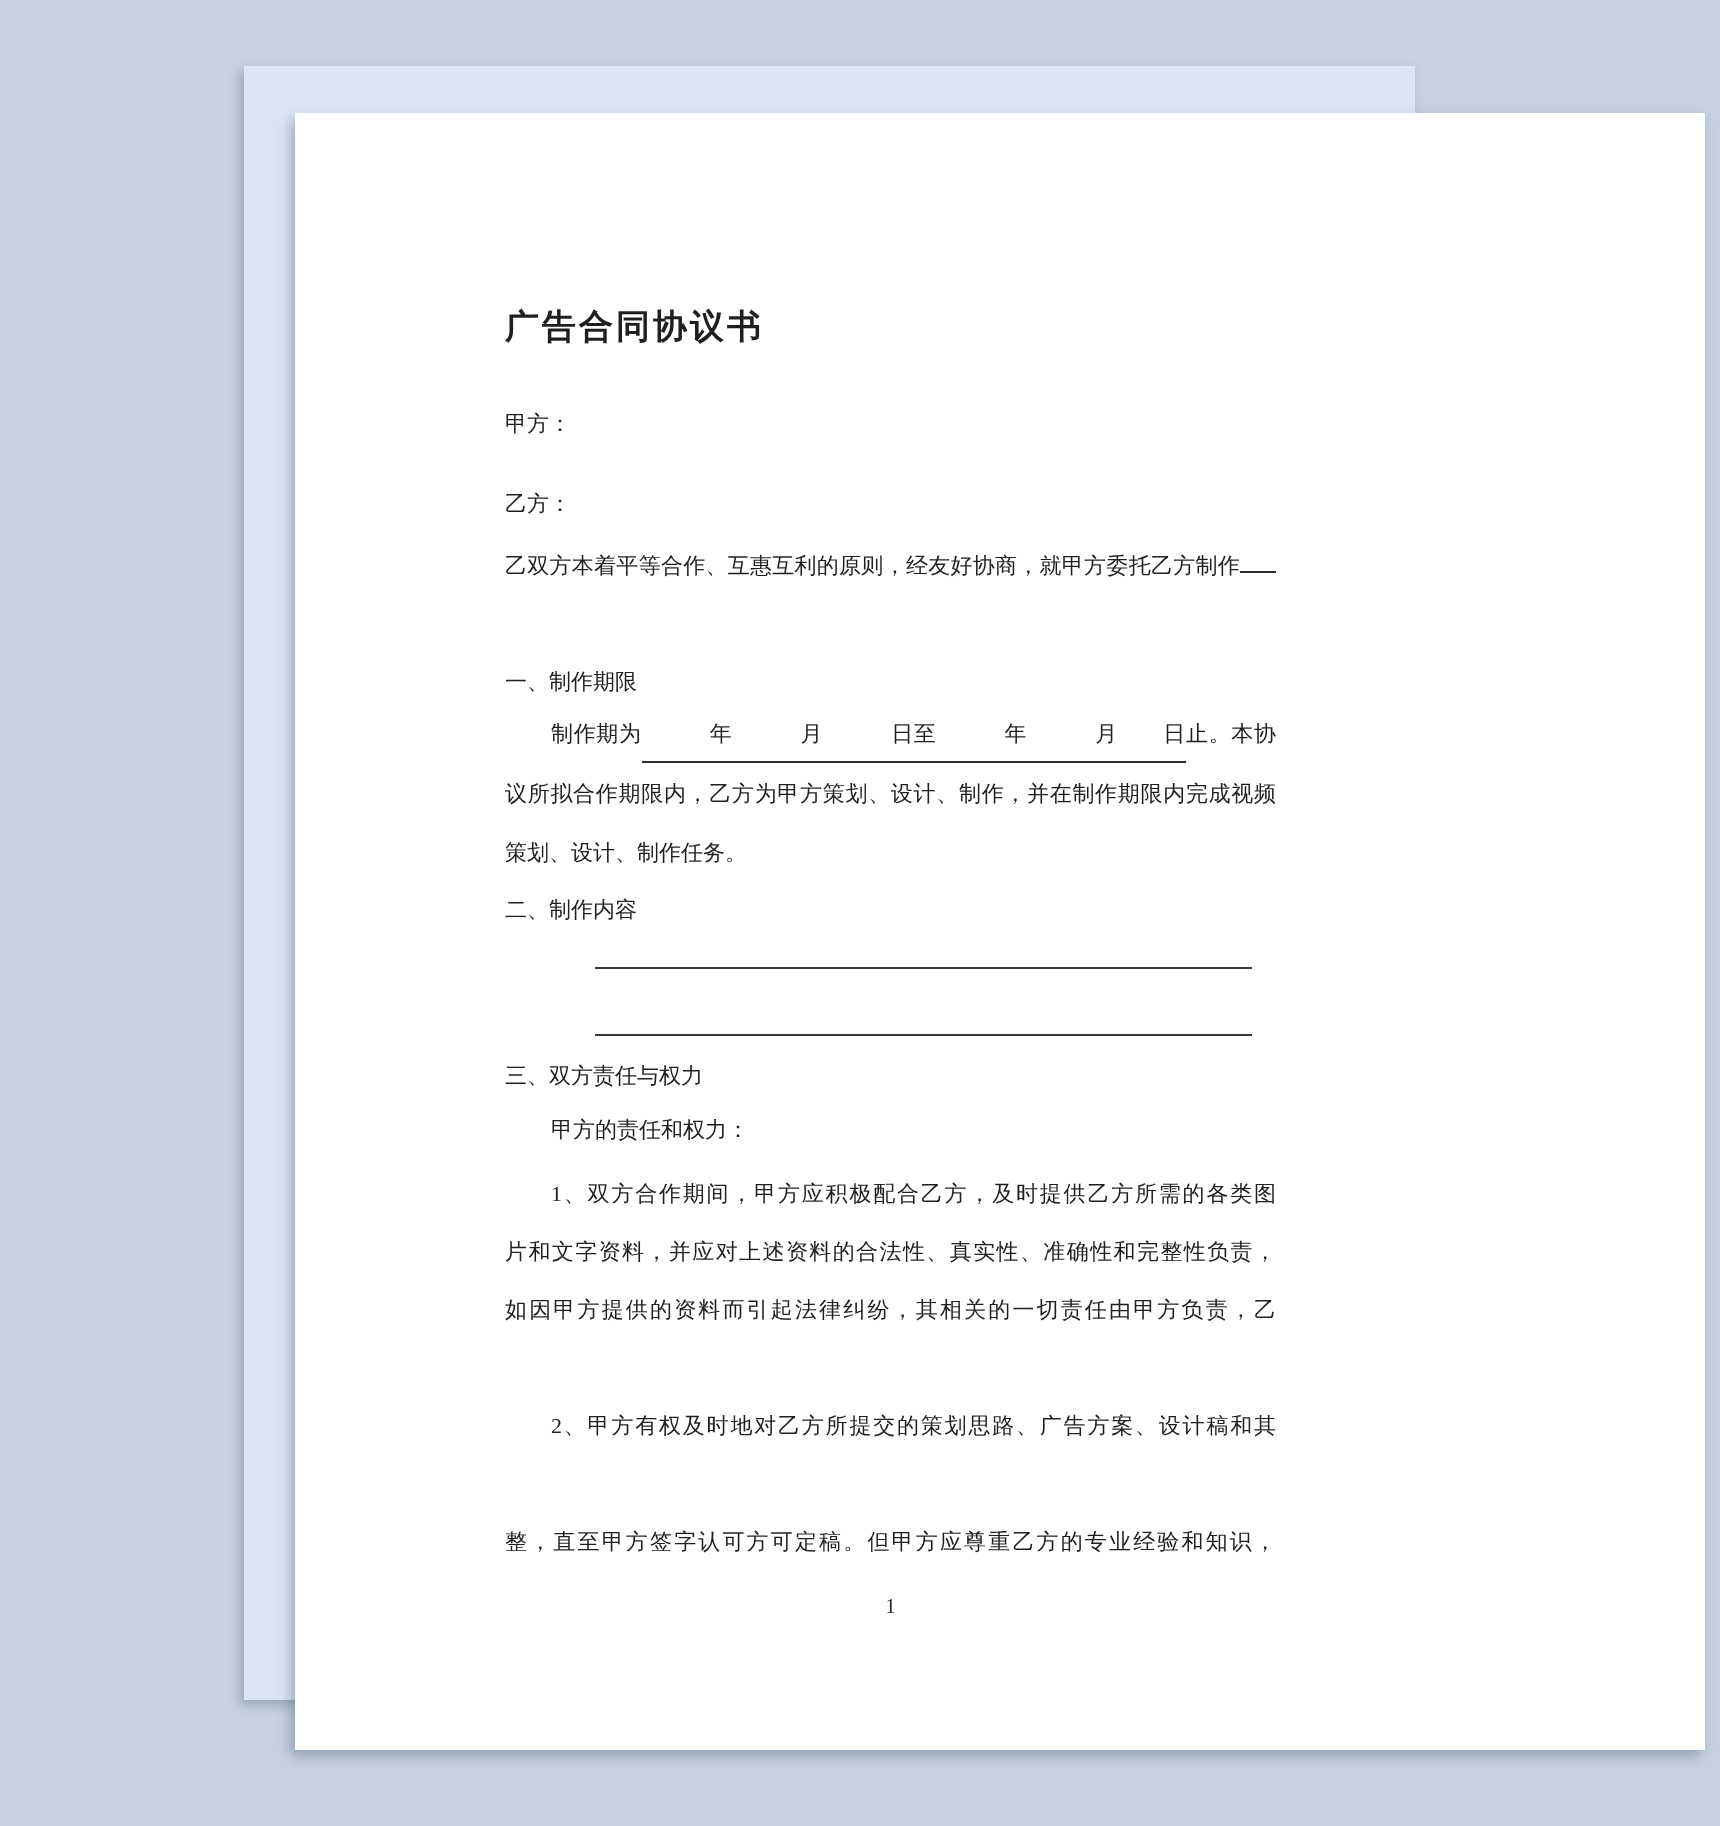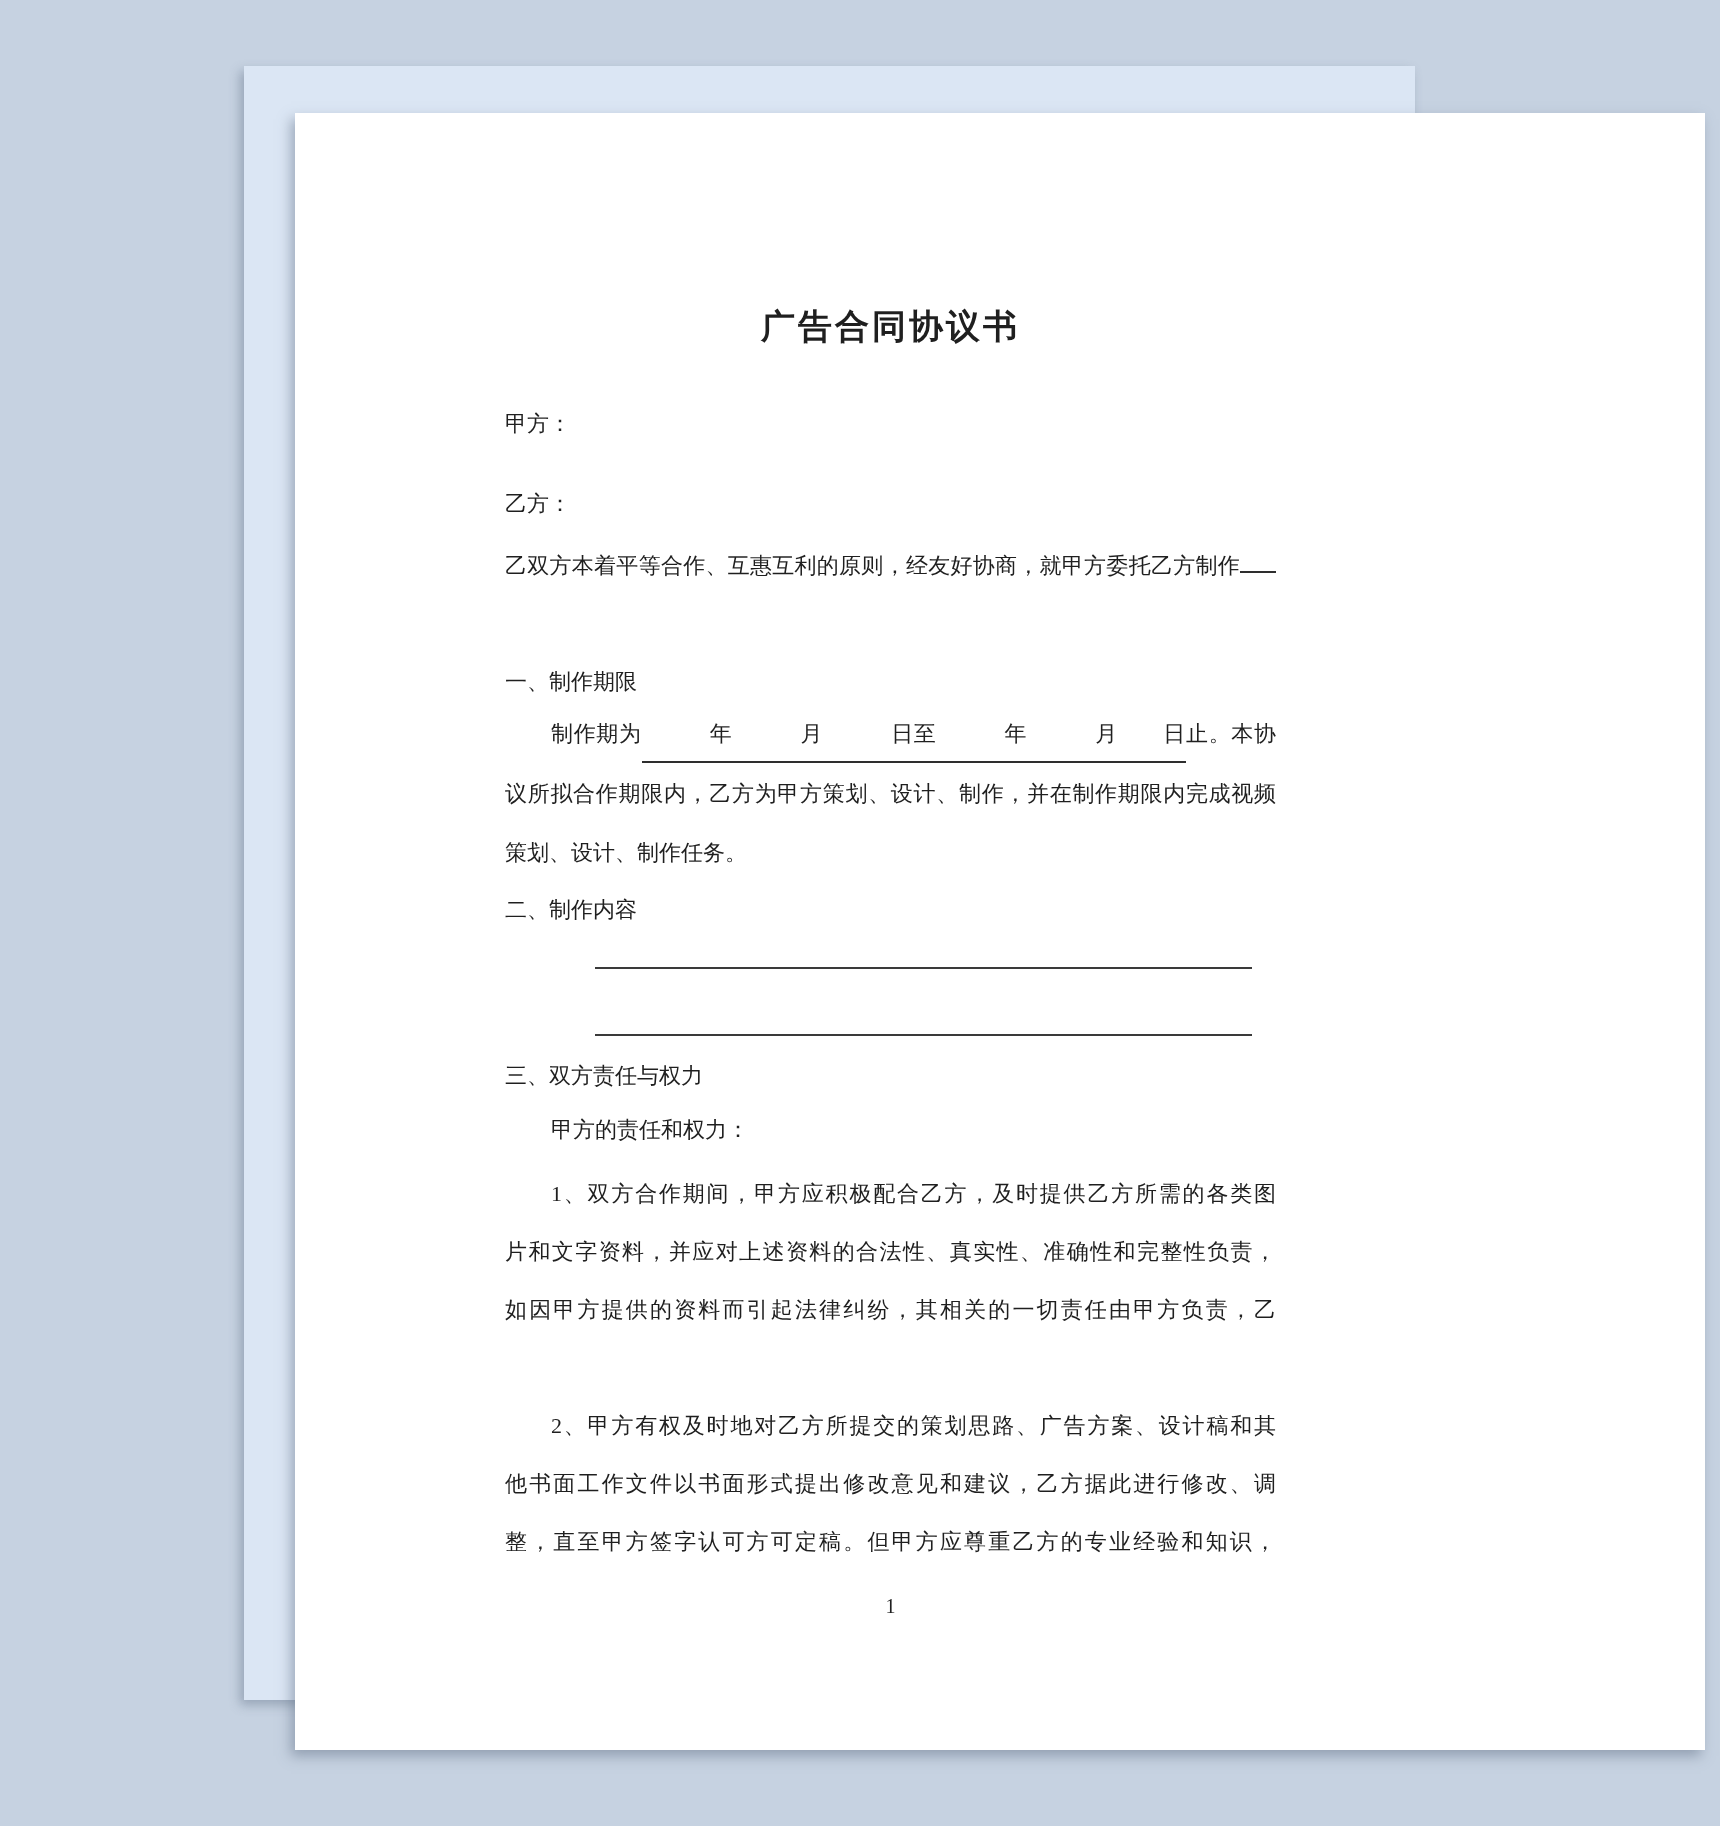--- a/index.html
+++ b/index.html
@@ -23,21 +23,20 @@
     left:295px;top:113px;
     width:1410px;height:1637px;
     background:#ffffff;
     box-shadow:-4px 6px 12px rgba(96,110,132,.5);
   }
   .doc-title{
     position:absolute;
     left:210px;top:192px;
     width:771px;
     margin:0;
-    text-align:center;
     font-size:34px;
     font-weight:bold;
     letter-spacing:3px;
     line-height:44px;
   }
   .ln{
     position:absolute;
     left:210px;
     width:771px;
     font-size:22px;
@@ -109,18 +108,17 @@
 
   <div class="ln" style="top:948px">三、双方责任与权力</div>
 
   <div class="ln ind" style="top:1002px">甲方的责任和权力：</div>
 
   <div class="ln j ind" style="top:1066px">1、双方合作期间，甲方应积极配合乙方，及时提供乙方所需的各类图</div>
   <div class="ln j" style="top:1124px">片和文字资料，并应对上述资料的合法性、真实性、准确性和完整性负责，</div>
   <div class="ln j" style="top:1182px">如因甲方提供的资料而引起法律纠纷，其相关的一切责任由甲方负责，乙</div>
 
   <div class="ln j ind" style="top:1298px">2、甲方有权及时地对乙方所提交的策划思路、广告方案、设计稿和其</div>
-  <div class="ln j" style="top:1356px">他书面工作文件以书面形式提出修改意见和建议，乙方据此进行修改、调</div>
   <div class="ln j" style="top:1414px">整，直至甲方签字认可方可定稿。但甲方应尊重乙方的专业经验和知识，</div>
 
   <div class="page-num">1</div>
 
 </div>
 
 </body></html>

